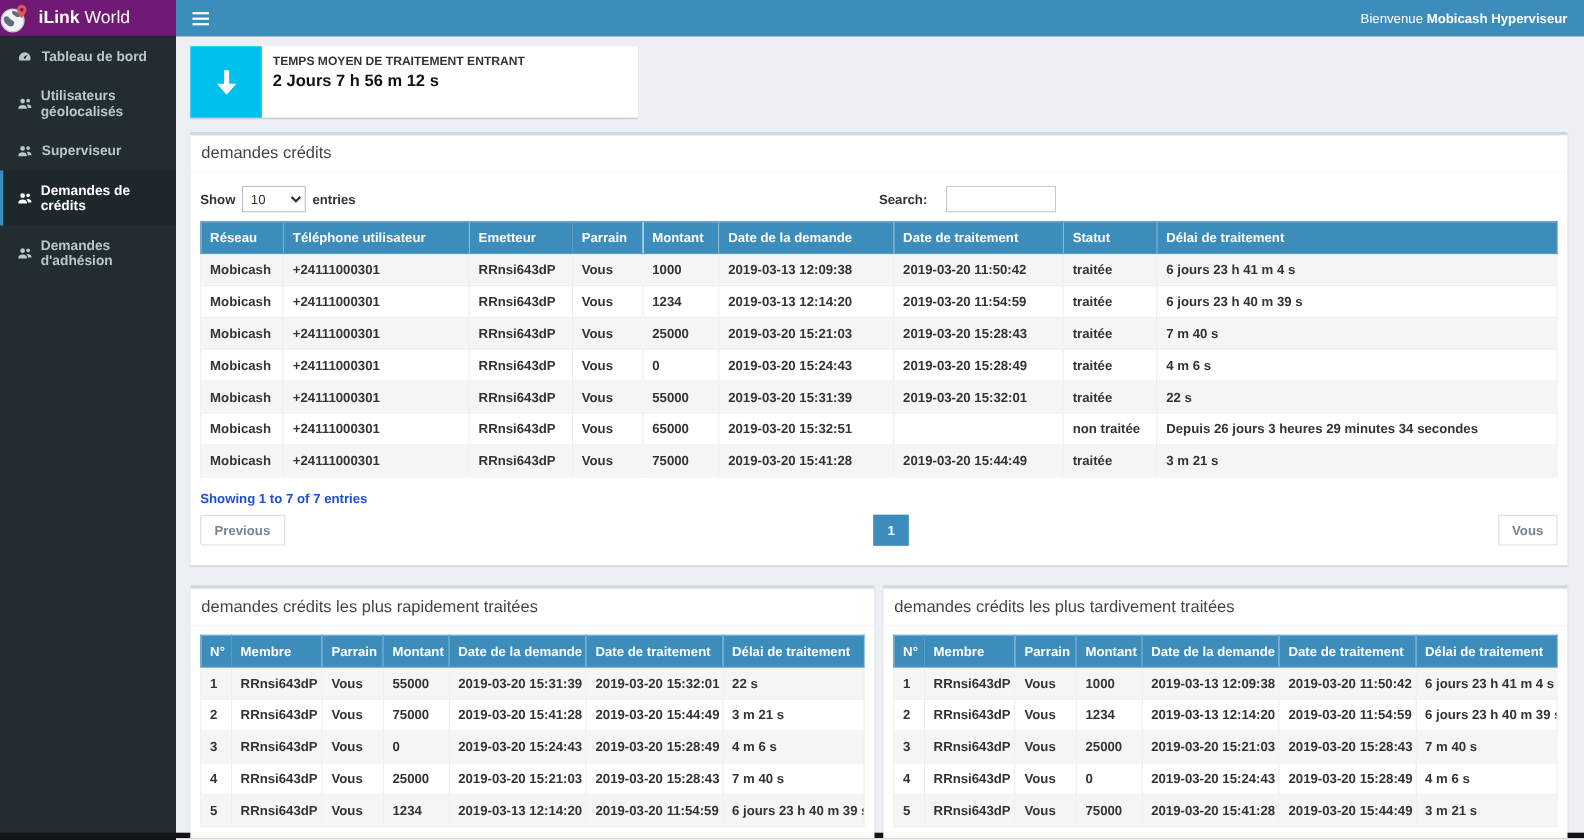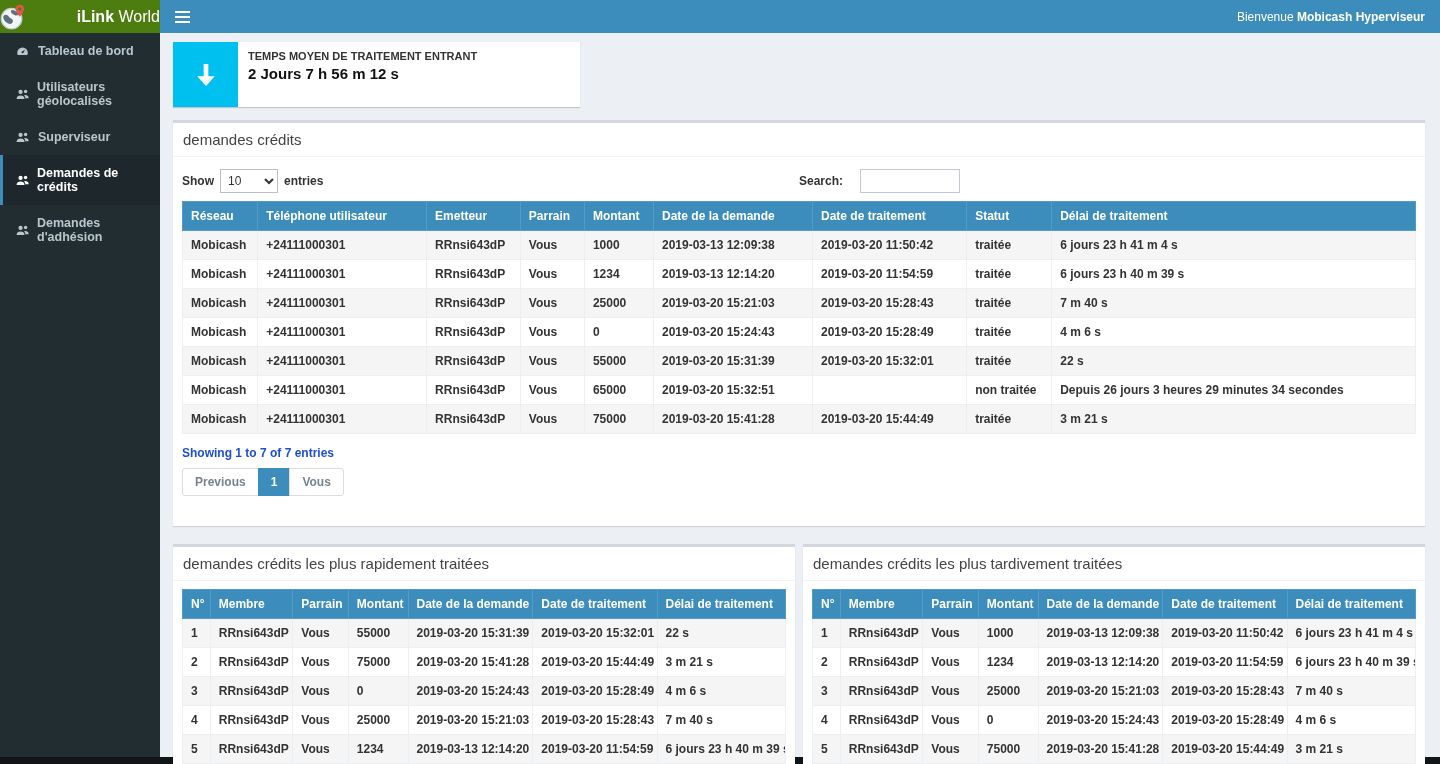--- a/index.html
+++ b/index.html
@@ -5,22 +5,22 @@
   * { box-sizing: border-box; margin: 0; padding: 0; }
   html,body { width:1440px; height:764px; overflow:hidden; }
   body {
     font-family: "Liberation Sans", "DejaVu Sans", sans-serif;
     background:#111517;
     color:#333;
   }
   
   .main-header { display:flex; height:33px; }
   .brand {
-    width:160px; background:#4d7c0f; color:#fff;
-    display:flex; align-items:center; justify-content:space-between; gap:7px;
+    width:160px; background:#701a75; color:#fff;
+    display:flex; align-items:center; justify-content:flex-start; gap:7px;
     font-size:16px;
   }
   .brand .logo-svg { display:block; }
   .brand-bold { font-weight:bold; }
   .navbar { flex:1; background:#3d8dbc; display:flex; align-items:center; }
   .hamburger {
     padding:0 15px; height:100%; display:flex; flex-direction:column;
     justify-content:center; gap:3px; cursor:pointer;
   }
   .hamburger i { display:block; width:15px; height:2px; background:#fff; }
@@ -91,21 +91,21 @@
   .tbl-main th:nth-child(3){width:7.6%}  .tbl-main th:nth-child(4){width:5.2%}
   .tbl-main th:nth-child(5){width:5.6%}  .tbl-main th:nth-child(6){width:12.9%}
   .tbl-main th:nth-child(7){width:12.5%} .tbl-main th:nth-child(8){width:6.9%}
 
   .tbl-small th:nth-child(1){width:4.6%}  .tbl-small th:nth-child(2){width:13.7%}
   .tbl-small th:nth-child(3){width:9.2%}  .tbl-small th:nth-child(4){width:9.9%}
   .tbl-small th:nth-child(5){width:20.7%} .tbl-small th:nth-child(6){width:20.6%}
 
   .dt-footer-row { padding-top:12px; }
   .dt-info { font-size:12px; font-weight:600; color:#1d4ed8; }
-  .dt-paginate { display:flex; justify-content:flex-start; margin:8px 0 20px 0; }
+  .dt-paginate { display:flex; justify-content:space-between; margin:8px 0 8px 0; }
   .page-btn {
     font-size:12px; font-weight:600; color:#76848f; background:#fff;
     border:1px solid #ddd; padding:6px 12px; cursor:pointer; margin-left:-1px;
   }
   .page-btn:first-child { border-radius:3px 0 0 3px; margin-left:0; }
   .page-btn:last-child { border-radius:0 3px 3px 0; }
   .page-btn.current { background:#3d8dbc; border-color:#3d8dbc; color:#fff; }
 
   .bottom-row { display:flex; gap:8px; }
   .bottom-row .box { flex:1; min-width:0; margin-bottom:0; }

